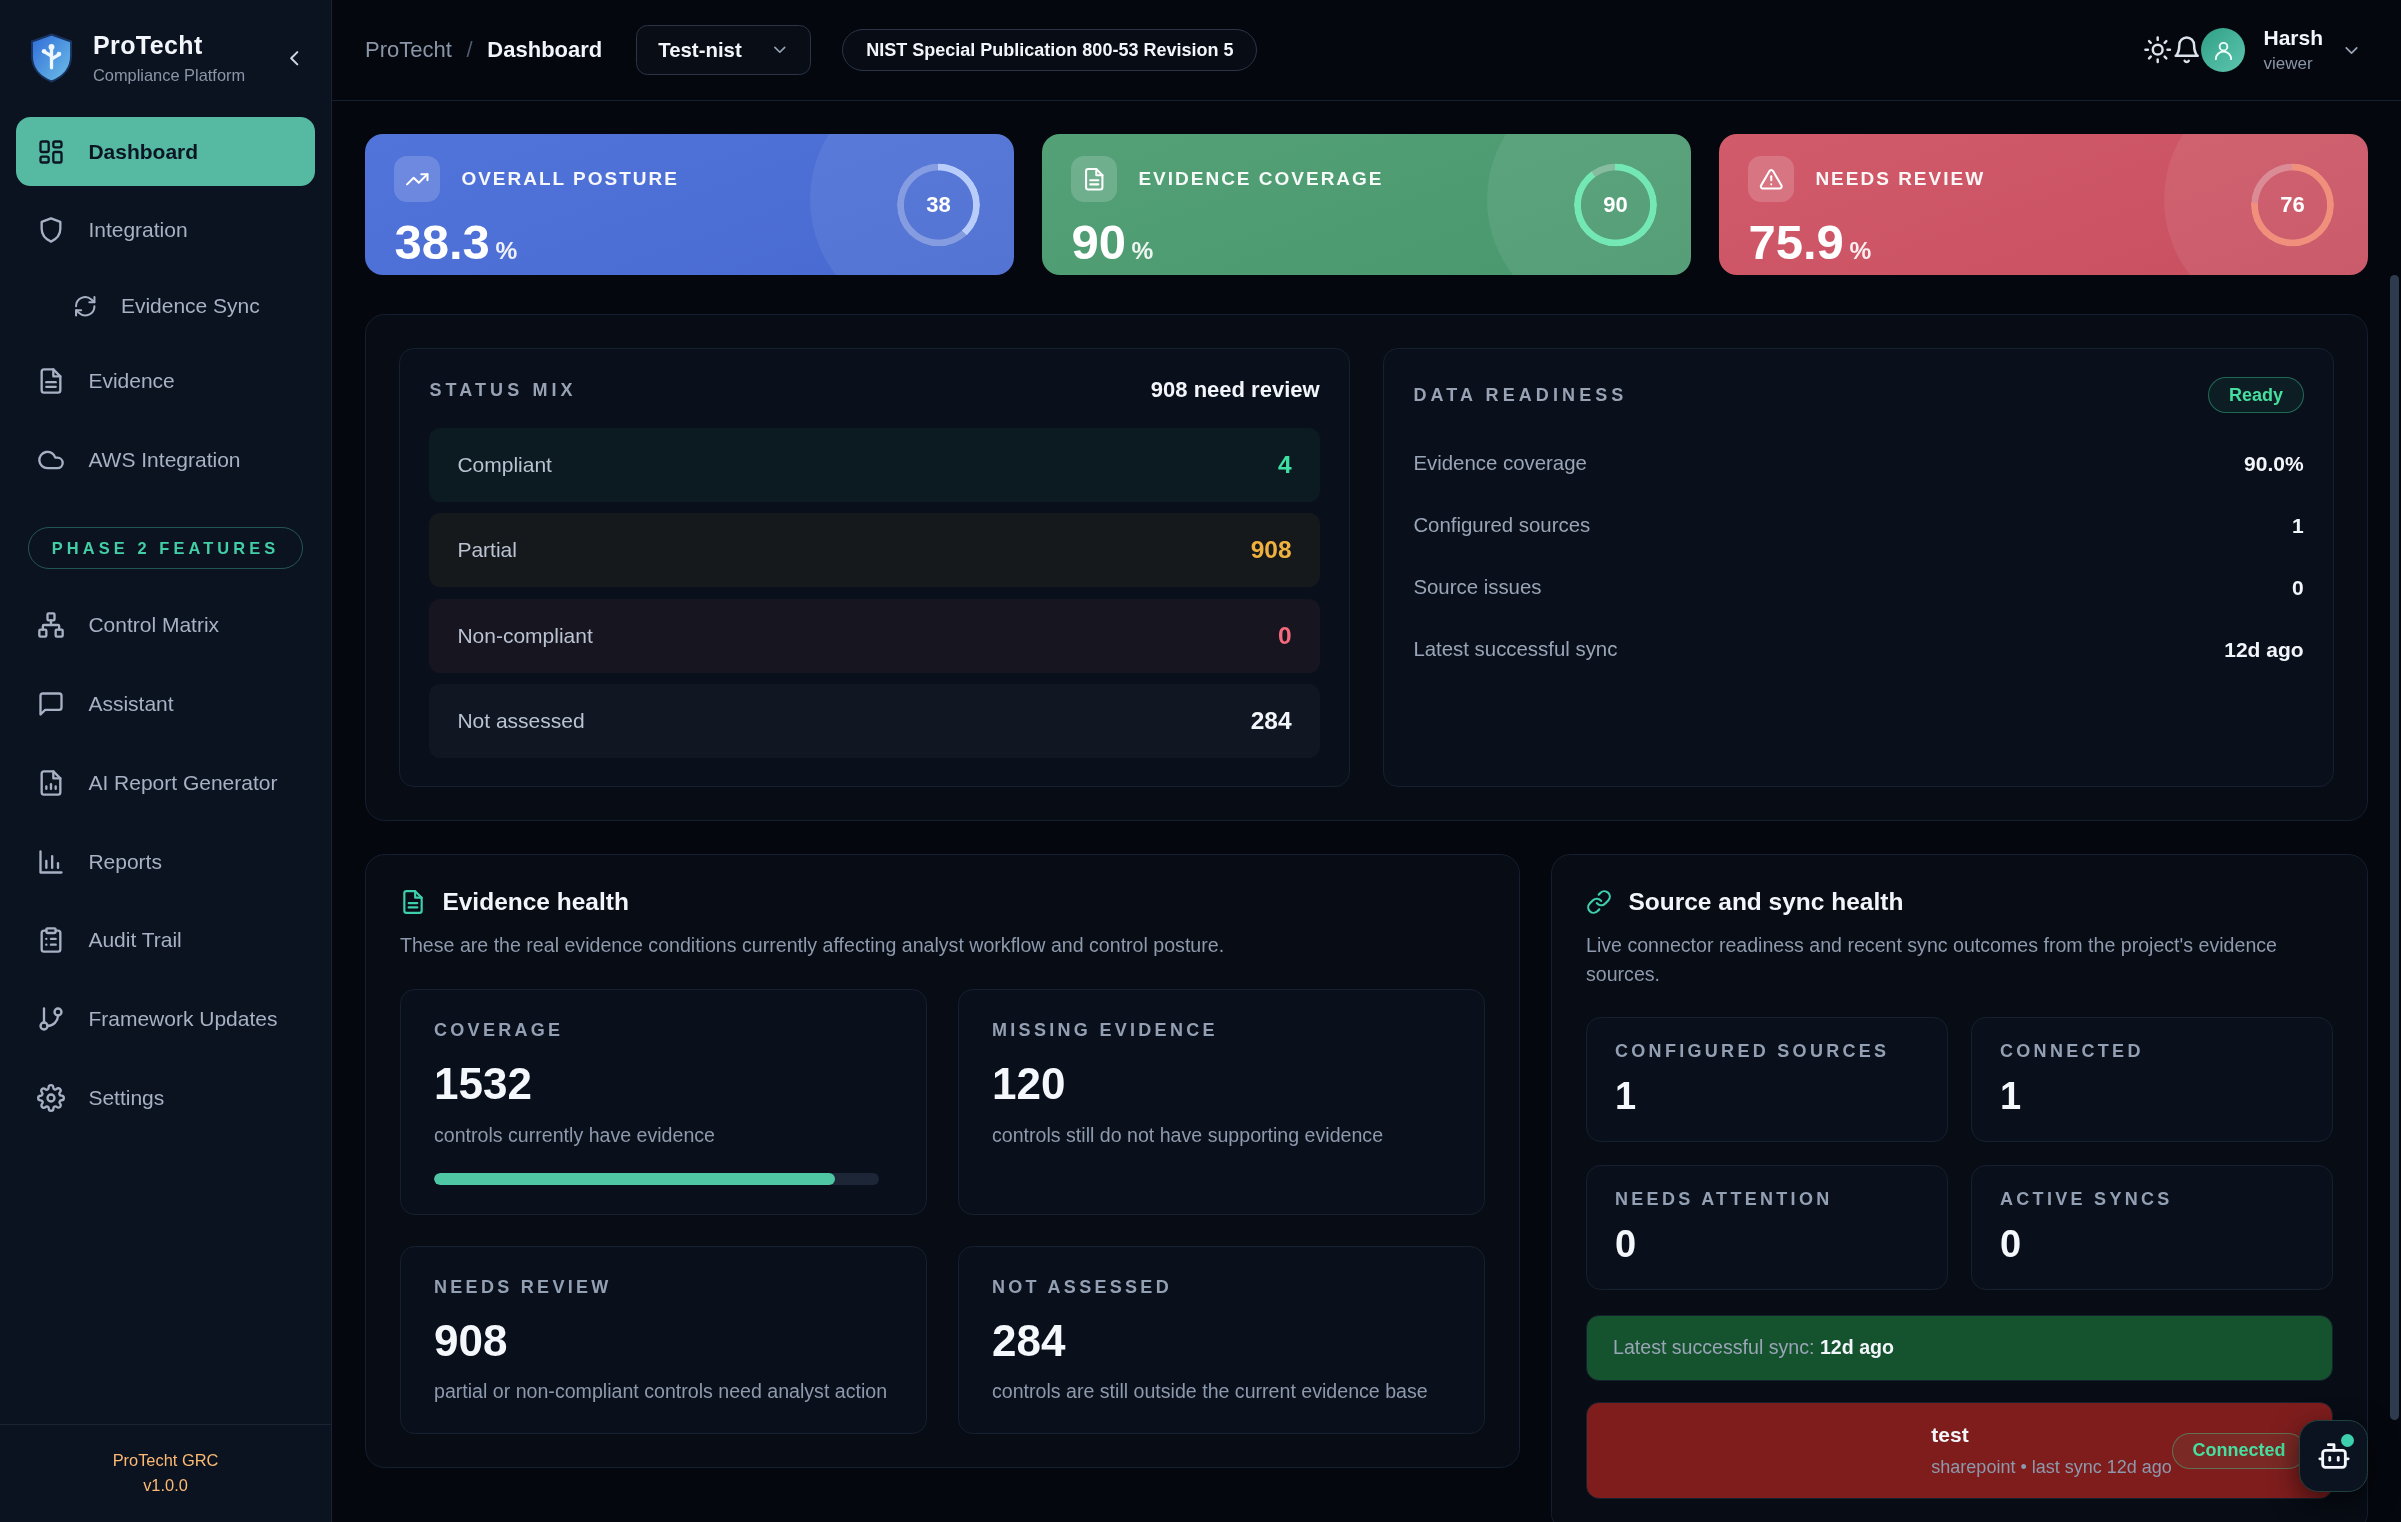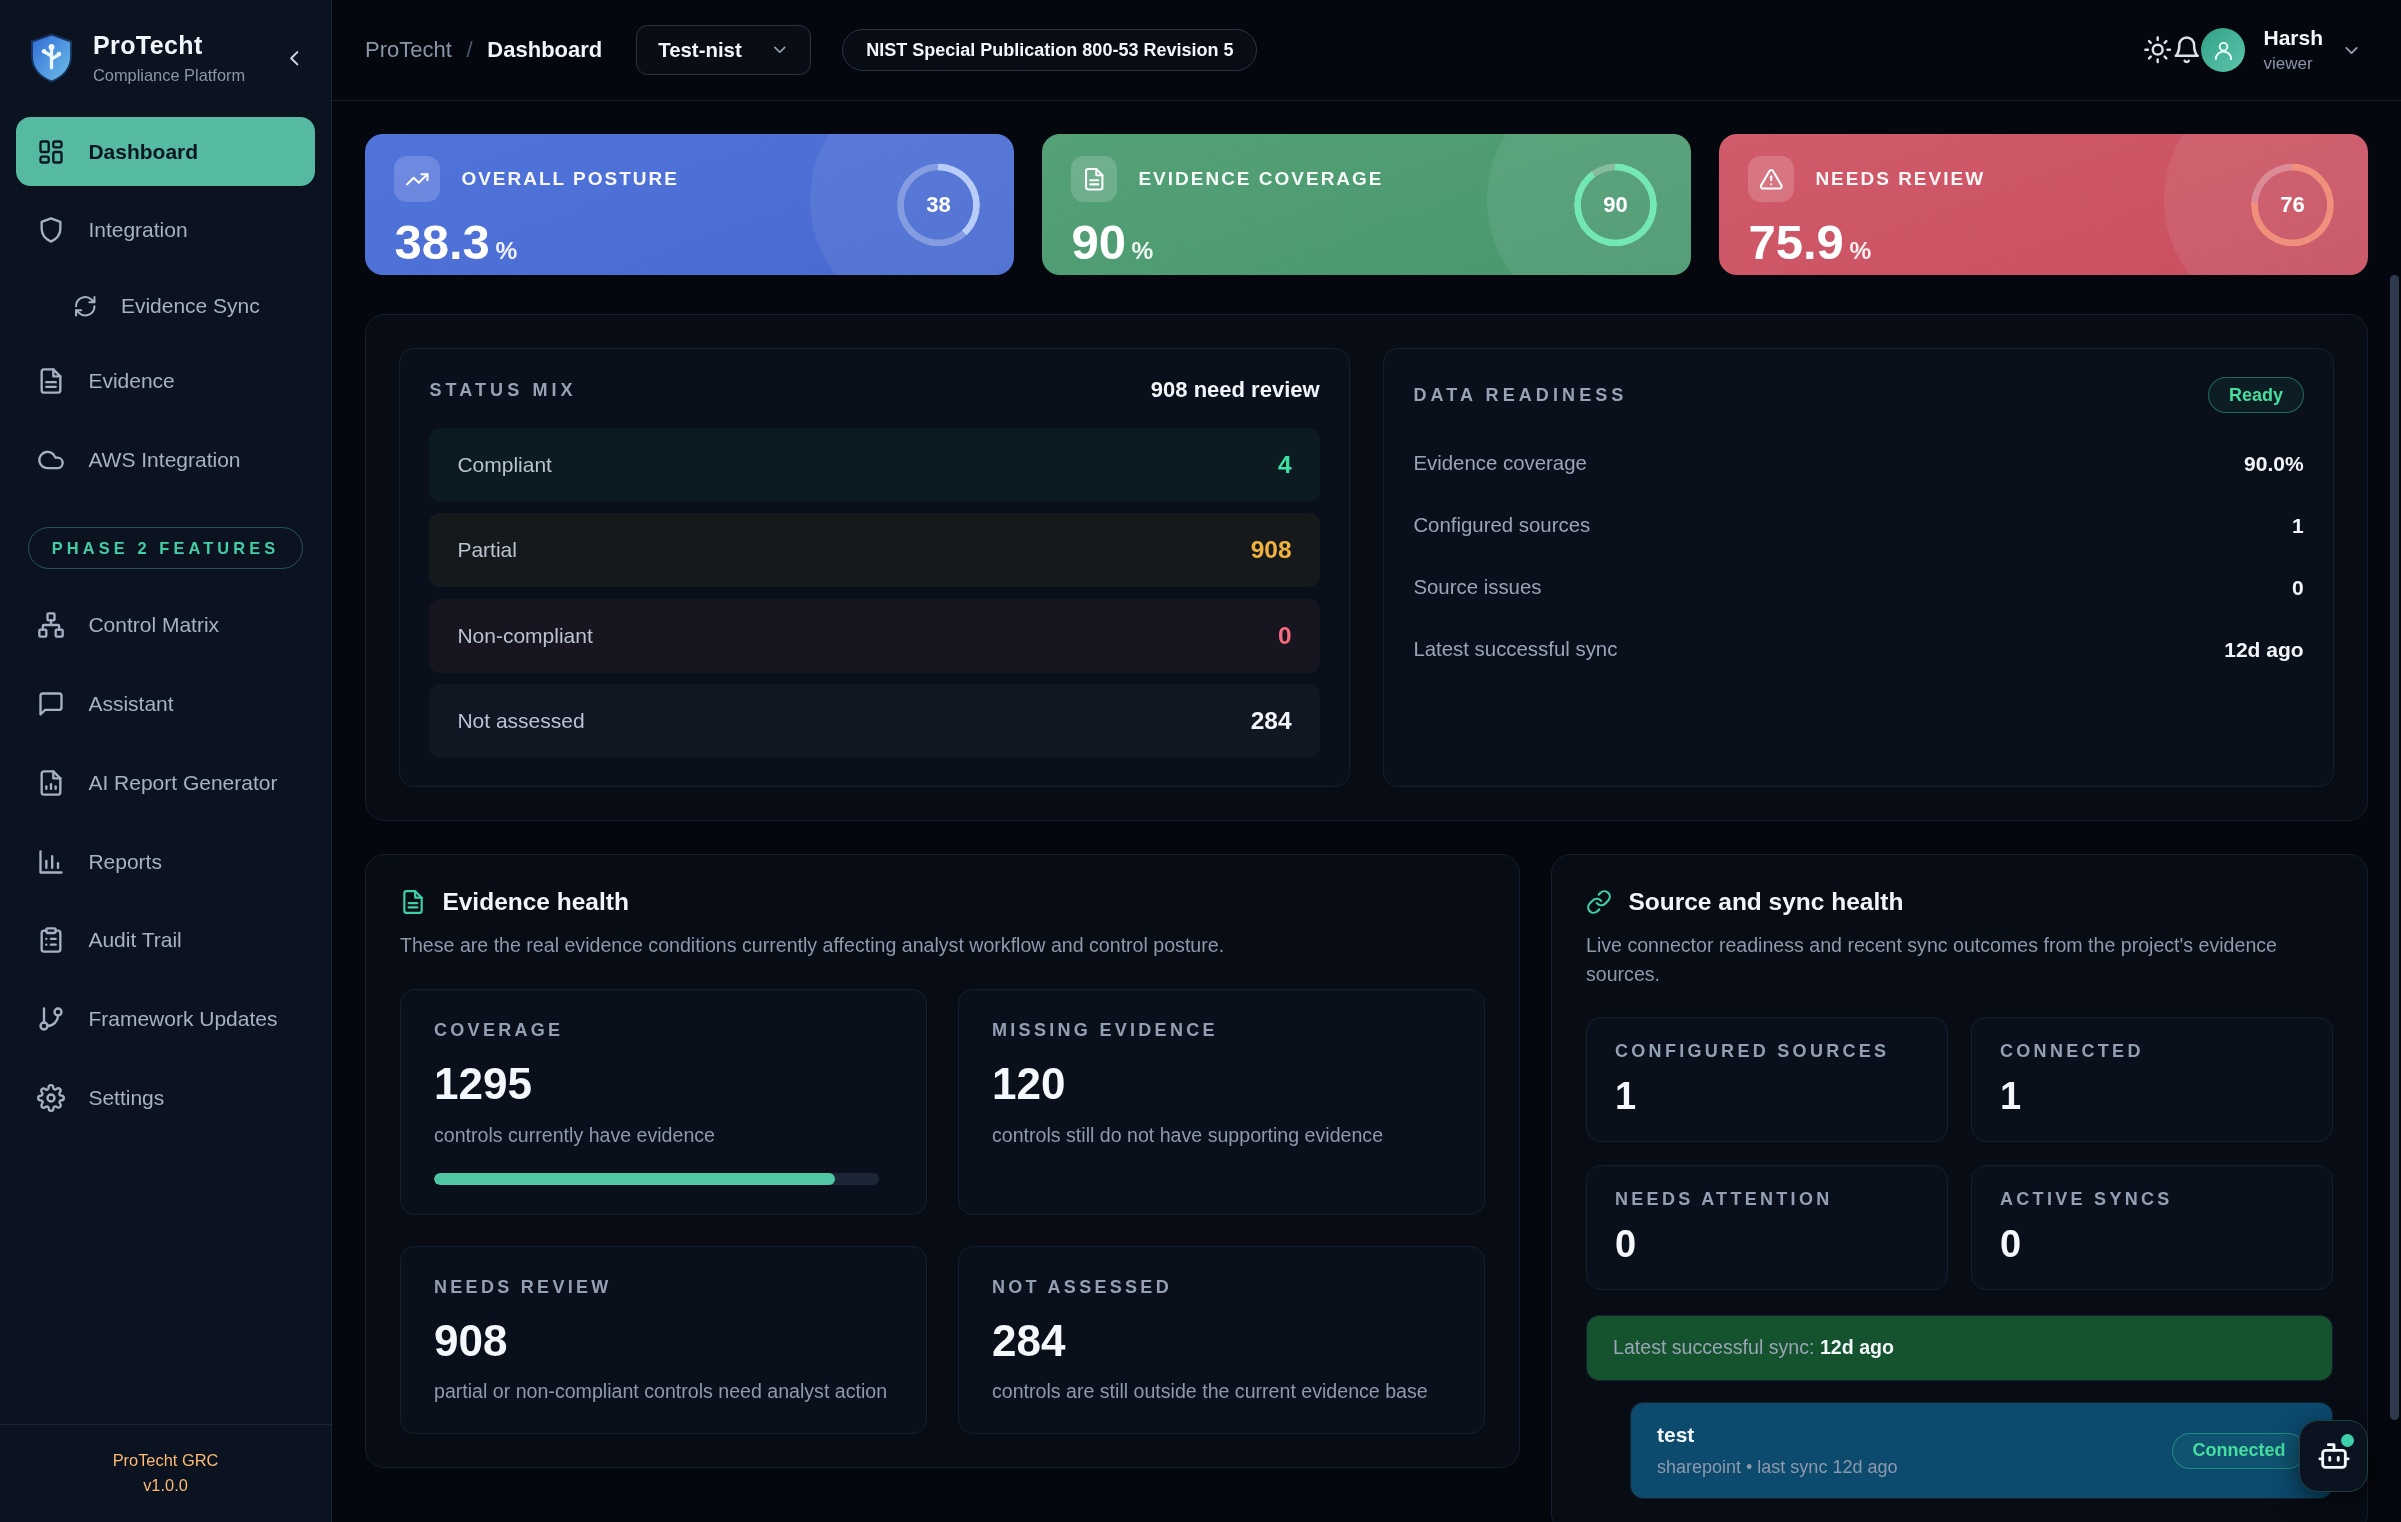--- a/index.html
+++ b/index.html
@@ -165,22 +165,22 @@
   .stat-desc { margin-top: 14.7px; font-size: 19.6px; color: #8d99ac; }
   .progress { margin-top: 26px; height: 12.3px; border-radius: 6.5px; background: #1d2637; overflow: hidden; width: 97%; }
   .progress-fill { height: 100%; border-radius: 6.5px; background: #4fc7a4; width: calc(var(--pct) * 1%); }
 
   .sync-bar {
     margin-top: 24.5px; background: #14532d; border: 0.8px solid #16212f; border-radius: 13px;
     padding: 20.4px 26px; font-size: 19.6px; color: #99a5b7;
   }
   .sync-bar b { color: #f2f6fb; font-weight: 700; }
   .source-row {
-    margin-top: 21px; background: #0c4a6e; border: 0.8px solid #16212f; border-radius: 13px;
-    padding: 20.4px 26px; display: flex; align-items: center; justify-content: space-between; margin-left: 44px;
+    margin-top: 21px; background: #7f1d1d; border: 0.8px solid #16212f; border-radius: 13px;
+    padding: 20.4px 26px; display: flex; align-items: center; justify-content: flex-end;
   }
   .source-name { font-size: 21px; font-weight: 700; color: #f2f6fb; }
   .source-meta { margin-top: 9.8px; font-size: 18px; color: #8d99ac; }
 
   
   .bot-fab {
     position: absolute; right: 33px; bottom: 31px; width: 69px; height: 72px;
     border-radius: 19.6px; background: #0b1220; border: 0.8px solid #21413e;
     display: flex; align-items: center; justify-content: center; color: #f4f7fb;
     box-shadow: 0 9.8px 28px rgba(0,0,0,0.55); cursor: pointer; z-index: 10;
@@ -527,21 +527,21 @@
                 <line x1="16" y1="13" x2="8" y2="13"></line>
                 <line x1="16" y1="17" x2="8" y2="17"></line>
               </svg>
             <span>Evidence health</span>
           </div>
           <div class="sec-sub">These are the real evidence conditions currently affecting analyst workflow and control posture.</div>
 
           <div class="cards-grid">
             <div class="stat-card">
               <div class="stat-label">COVERAGE</div>
-              <div class="stat-value">1295</div>
+              <div class="stat-value">1532</div>
               <div class="stat-desc">controls currently have evidence</div>
               <div class="progress">
                 <div class="progress-fill" style="--pct: 90;"></div>
               </div>
             </div>
             <div class="stat-card">
               <div class="stat-label">MISSING EVIDENCE</div>
               <div class="stat-value">120</div>
               <div class="stat-desc">controls still do not have supporting evidence</div>
             </div>

